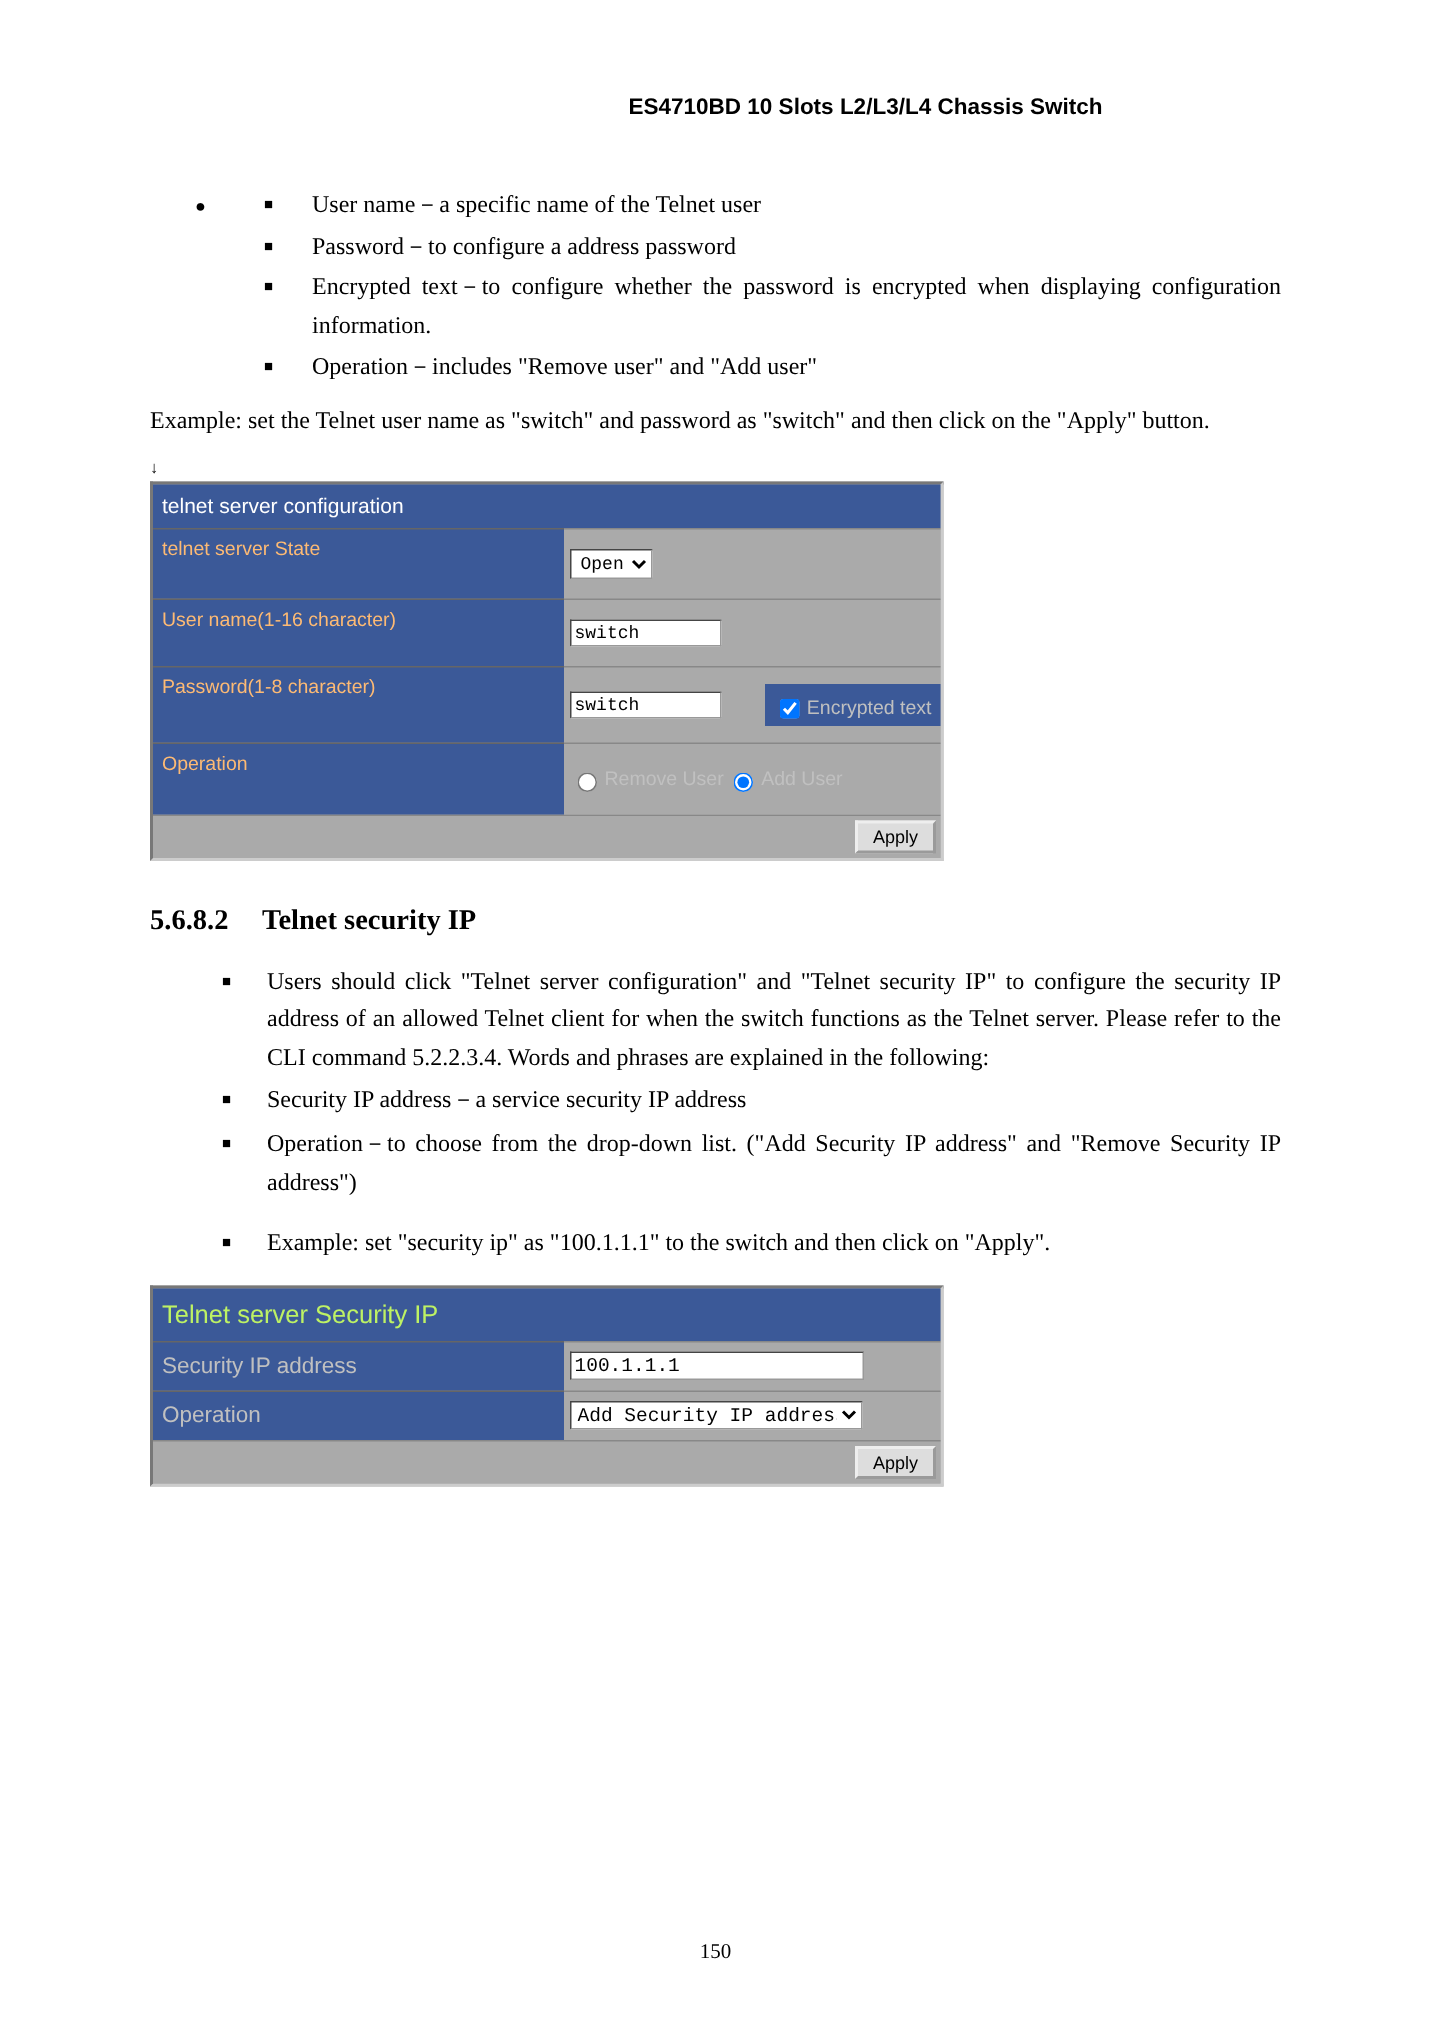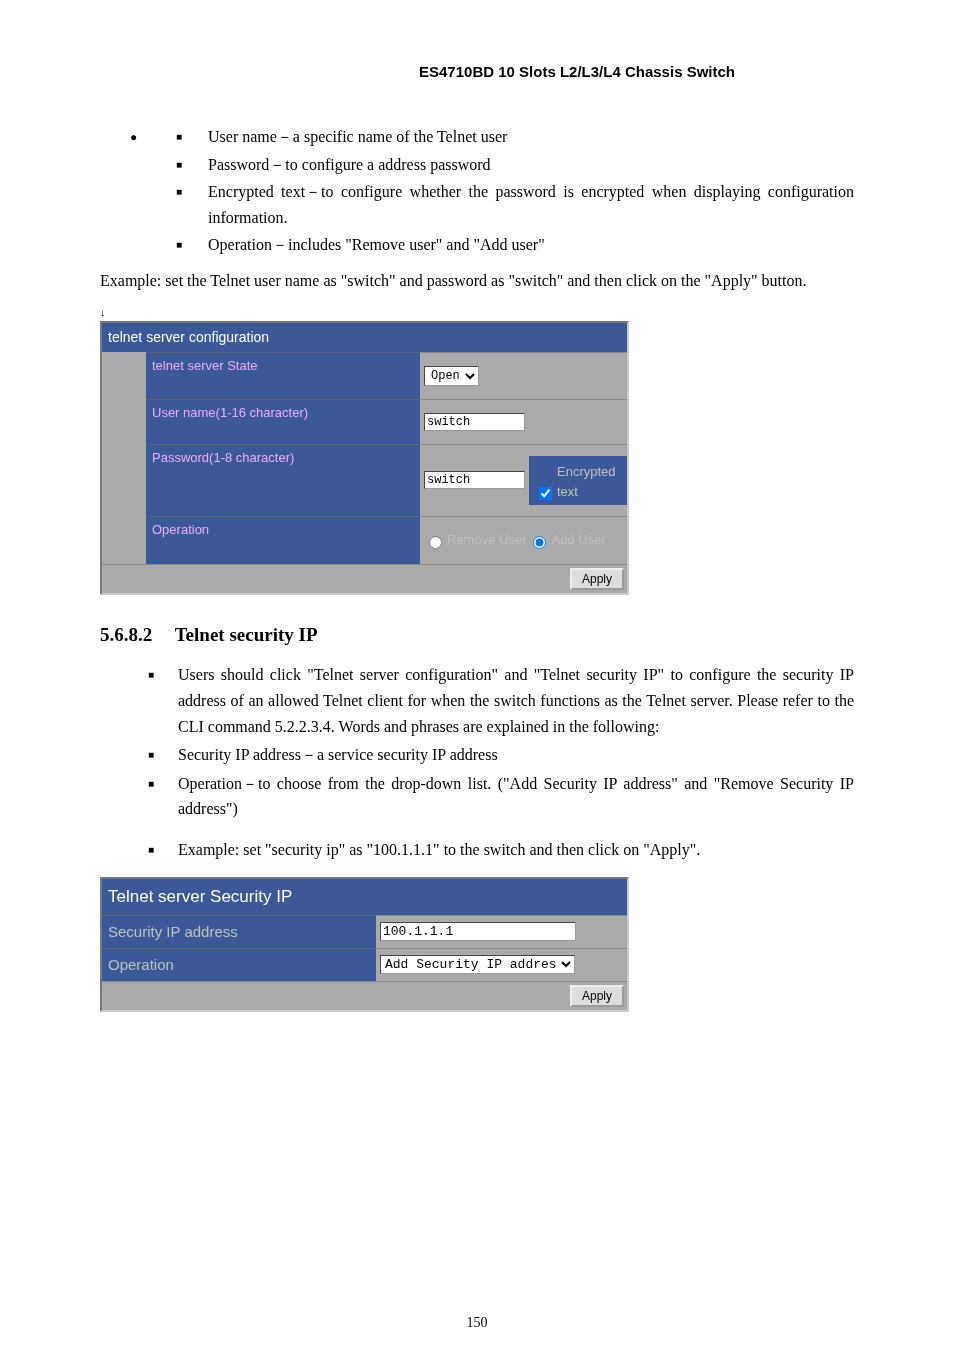--- a/index.html
+++ b/index.html
@@ -77,27 +77,26 @@
       background: #3b5998;
       color: #fff;
       padding: 3px 6px;
       font-size: 14px;
     }
     .panel-row {
       display: flex;
     }
     .panel-label {
       background: #3b5998;
-      color: #f0abfc;
+      color: #fdba74;
       padding: 3px 6px;
       width: 262px;
       flex-shrink: 0;
       font-size: 13px;
       border-top: 1px solid #666;
-      margin-left: 44px;
     }
     .panel-value {
       background: #aaa;
       padding: 13px 4px;
       flex: 1;
       border-top: 1px solid #888;
       display: flex;
       align-items: center;
       gap: 4px;
     }
@@ -173,21 +172,21 @@
     .config-panel2 {
       width: 525px;
       border: 2px inset #ccc;
       font-family: Tahoma, Arial, sans-serif;
       font-size: 13px;
       margin-bottom: 25px;
       background: #aaa;
     }
     .panel-header2 {
       background: #3b5998;
-      color: #ffffff;
+      color: #bef264;
       padding: 4px 6px;
       font-size: 17px;
     }
     .panel-label2 {
       background: #3b5998;
       color: #c0c0c0;
       padding: 4px 6px;
       width: 262px;
       flex-shrink: 0;
       font-size: 15px;

